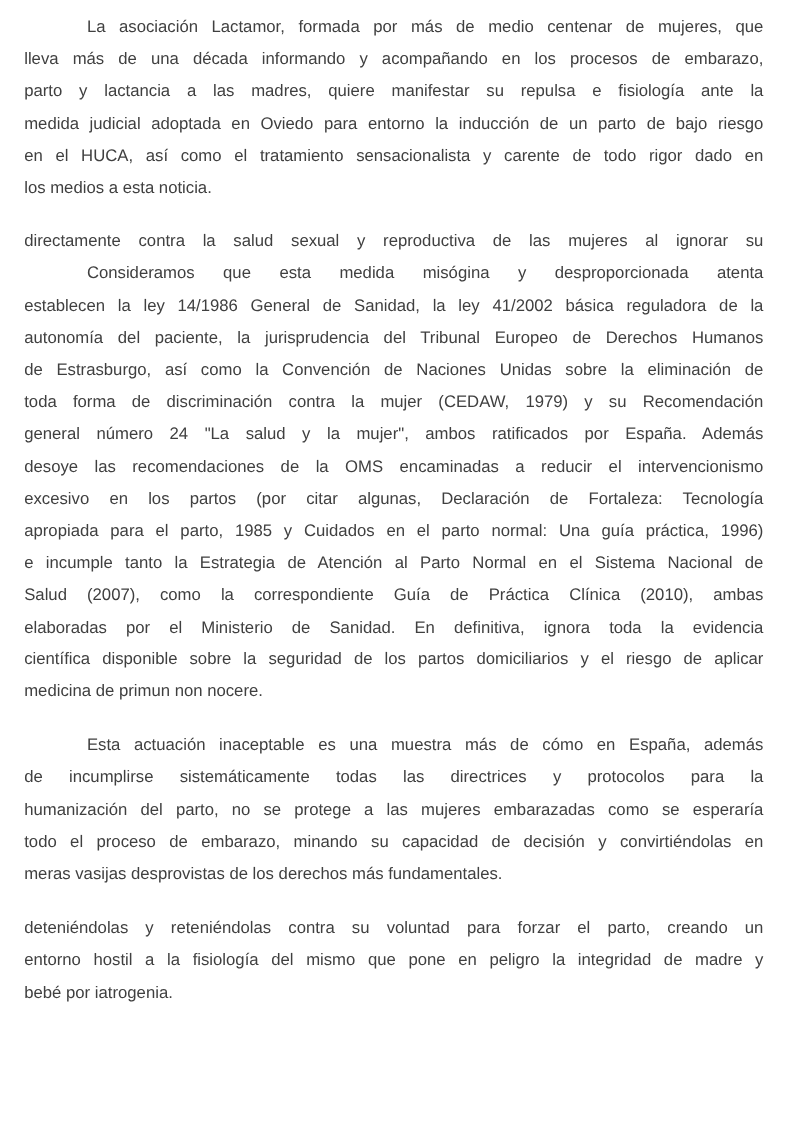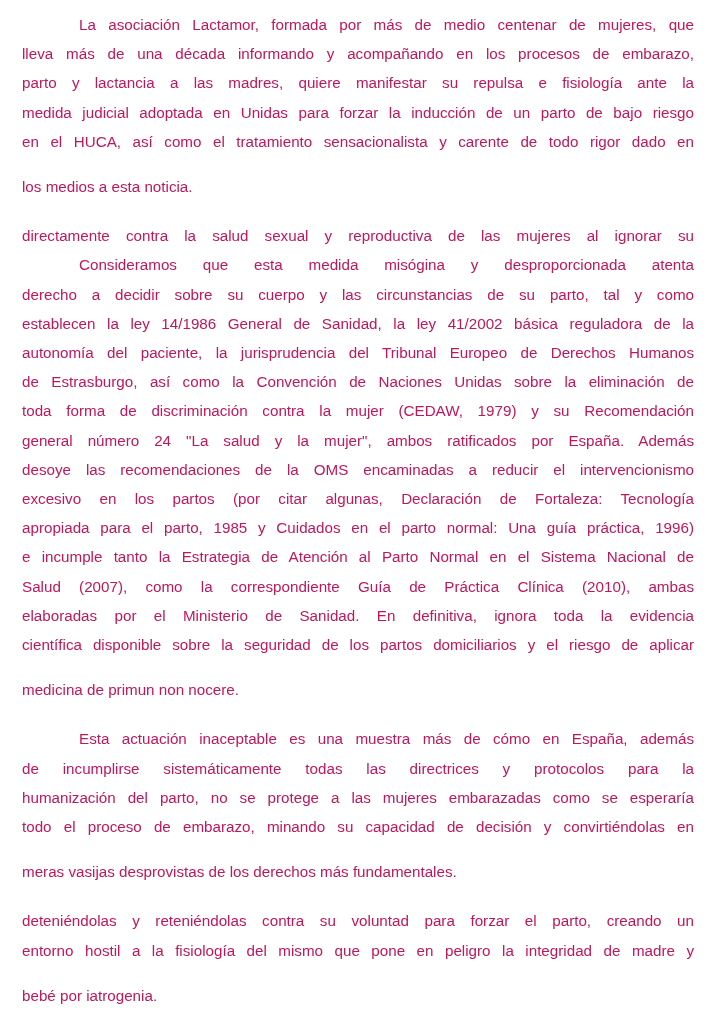--- a/index.html
+++ b/index.html
@@ -8,21 +8,21 @@
     background: #ffffff;
   }
   .page {
     position: relative;
     box-sizing: border-box;
     width: 704px;
     height: 1024px;
     margin: 0 auto;
     padding: 10px 16px 0 16px;
     background: #ffffff;
-    color: #be185d;
+    color: #404040;
     font-family: "Liberation Sans", "DejaVu Sans", sans-serif;
     font-size: 15.2px;
     overflow: hidden;
   }
   .para {
     margin: 0 0 20px 0;
   }
   .para:last-child {
     margin-bottom: 0;
   }
@@ -30,43 +30,41 @@
     line-height: 29.2px;
     text-align: justify;
     text-align-last: justify;
   }
   .line.first {
     padding-left: 57px;
   }
   .line.last {
     text-align: left;
     text-align-last: left;
-    margin-top: 16px;
   }
   .italic {
   }
 </style>
 </head>
 <body>
 
 <div class="page">
 
   <div class="para">
     <div class="line first">La asociación Lactamor, formada por más de medio centenar de mujeres, que</div>
     <div class="line">lleva más de una década informando y acompañando en los procesos de embarazo,</div>
     <div class="line">parto y lactancia a las madres, quiere manifestar su repulsa e fisiología ante la</div>
-    <div class="line">medida judicial adoptada en Unidas para forzar la inducción de un parto de bajo riesgo</div>
+    <div class="line">medida judicial adoptada en Oviedo para entorno la inducción de un parto de bajo riesgo</div>
     <div class="line">en el HUCA, así como el tratamiento sensacionalista y carente de todo rigor dado en</div>
     <div class="line last">los medios a esta noticia.</div>
   </div>
 
   <div class="para">
     <div class="line">directamente contra la salud sexual y reproductiva de las mujeres al ignorar su</div>
     <div class="line first">Consideramos que esta medida misógina y desproporcionada atenta</div>
-    <div class="line">derecho a decidir sobre su cuerpo y las circunstancias de su parto, tal y como</div>
     <div class="line">establecen la ley 14/1986 General de Sanidad, la ley 41/2002 básica reguladora de la</div>
     <div class="line">autonomía del paciente, la jurisprudencia del Tribunal Europeo de Derechos Humanos</div>
     <div class="line">de Estrasburgo, así como la Convención de Naciones Unidas sobre la eliminación de</div>
     <div class="line">toda forma de discriminación contra la mujer (CEDAW, 1979) y su Recomendación</div>
     <div class="line">general número 24 "La salud y la mujer", ambos ratificados por España. Además</div>
     <div class="line">desoye las recomendaciones de la OMS encaminadas a reducir el intervencionismo</div>
     <div class="line">excesivo en los partos (por citar algunas, Declaración de Fortaleza: Tecnología</div>
     <div class="line">apropiada para el parto, 1985 y Cuidados en el parto normal: Una guía práctica, 1996)</div>
     <div class="line">e incumple tanto la Estrategia de Atención al Parto Normal en el Sistema Nacional de</div>
     <div class="line">Salud (2007), como la correspondiente Guía de Práctica Clínica (2010), ambas</div>

